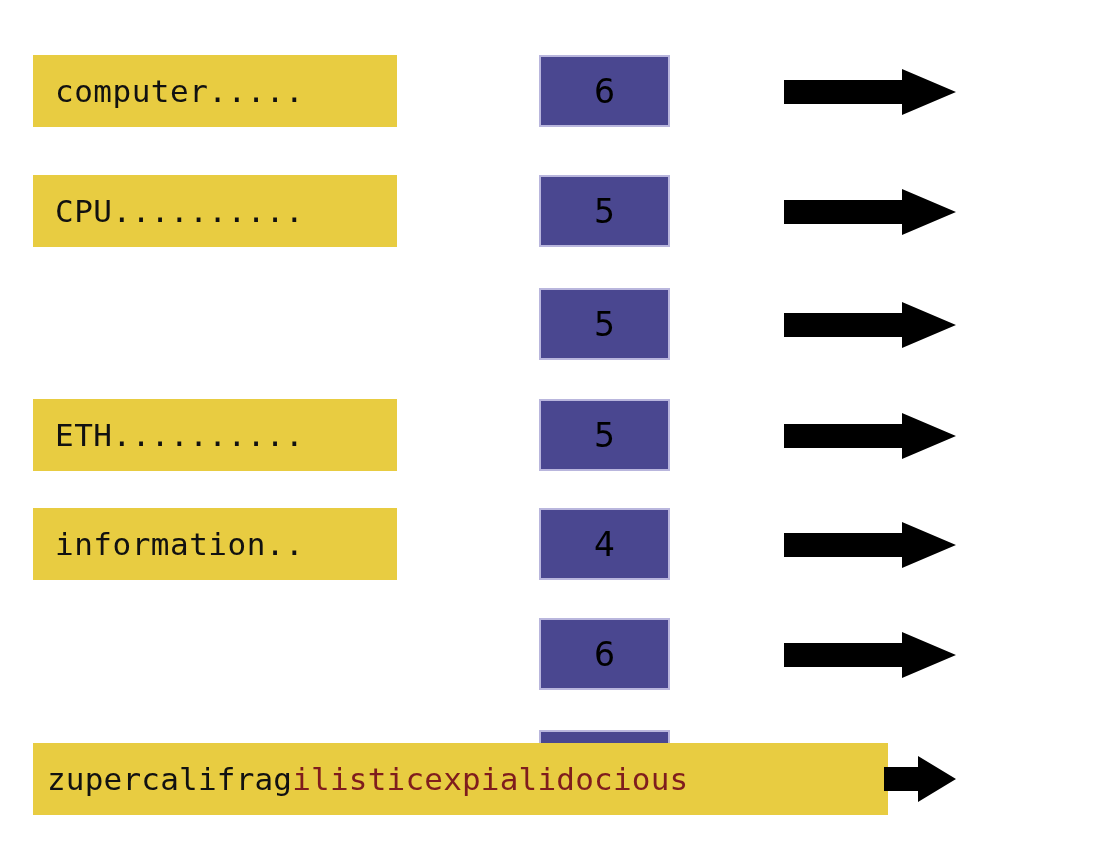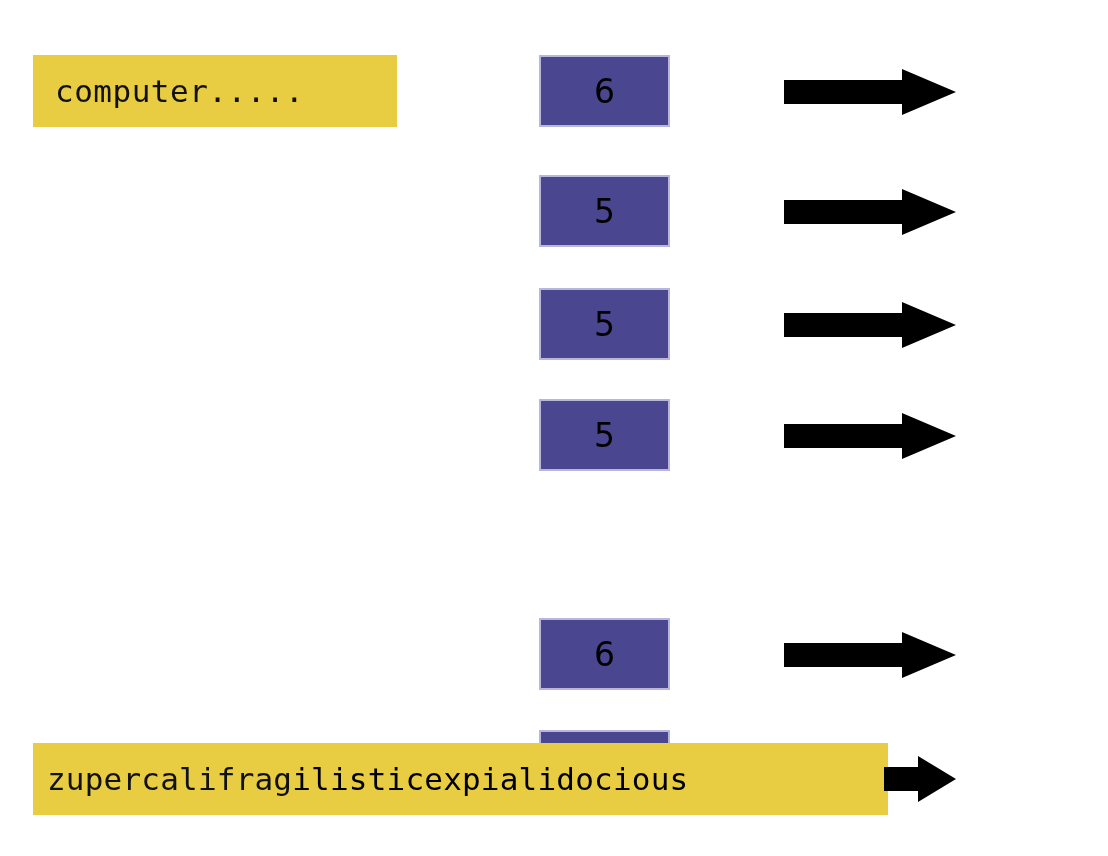--- a/index.html
+++ b/index.html
@@ -113,21 +113,21 @@
     padding-left: 14px;
   }
   .overflow-text {
     font-family: "DejaVu Sans Mono", "Liberation Mono", monospace;
     font-size: 31px;
     line-height: 1;
     color: #111111;
     white-space: pre;
     letter-spacing: 0.2px;
   }
-  .overflow-text .tail { color: #000000; }
+  .overflow-text .tail { color: #7f1d1d; }
 
   .arrow-small {
     position: absolute;
     left: 884px;
     top: 26px;
     width: 72px;
     height: 46px;
   }
   .arrow-small svg { display: block; width: 100%; height: 100%; }
 </style>
@@ -144,20 +144,23 @@
       <span class="count-text">6</span>
     </div>
     <div class="arrow">
       <svg viewBox="0 0 172 46" preserveAspectRatio="none" aria-hidden="true">
         <polygon points="0,11 118,11 118,0 172,23 118,46 118,35 0,35" fill="#000000"></polygon>
       </svg>
     </div>
   </div>
 
   <div class="row" style="top:175px">
+    <div class="term-bar">
+      <span class="term-text">CPU..........</span>
+    </div>
     <div class="count-box">
       <span class="count-text">5</span>
     </div>
     <div class="arrow">
       <svg viewBox="0 0 172 46" preserveAspectRatio="none" aria-hidden="true">
         <polygon points="0,11 118,11 118,0 172,23 118,46 118,35 0,35" fill="#000000"></polygon>
       </svg>
     </div>
   </div>
 
@@ -166,30 +169,46 @@
       <span class="count-text">5</span>
     </div>
     <div class="arrow">
       <svg viewBox="0 0 172 46" preserveAspectRatio="none" aria-hidden="true">
         <polygon points="0,11 118,11 118,0 172,23 118,46 118,35 0,35" fill="#000000"></polygon>
       </svg>
     </div>
   </div>
 
   <div class="row" style="top:399px">
+    <div class="term-bar">
+      <span class="term-text">ETH..........</span>
+    </div>
     <div class="count-box">
       <span class="count-text">5</span>
     </div>
     <div class="arrow">
       <svg viewBox="0 0 172 46" preserveAspectRatio="none" aria-hidden="true">
         <polygon points="0,11 118,11 118,0 172,23 118,46 118,35 0,35" fill="#000000"></polygon>
       </svg>
     </div>
   </div>
 
+  <div class="row" style="top:508px">
+    <div class="term-bar">
+      <span class="term-text">information..</span>
+    </div>
+    <div class="count-box">
+      <span class="count-text">4</span>
+    </div>
+    <div class="arrow">
+      <svg viewBox="0 0 172 46" preserveAspectRatio="none" aria-hidden="true">
+        <polygon points="0,11 118,11 118,0 172,23 118,46 118,35 0,35" fill="#000000"></polygon>
+      </svg>
+    </div>
+  </div>
 
   <div class="row" style="top:618px">
     <div class="count-box">
       <span class="count-text">6</span>
     </div>
     <div class="arrow">
       <svg viewBox="0 0 172 46" preserveAspectRatio="none" aria-hidden="true">
         <polygon points="0,11 118,11 118,0 172,23 118,46 118,35 0,35" fill="#000000"></polygon>
       </svg>
     </div>

